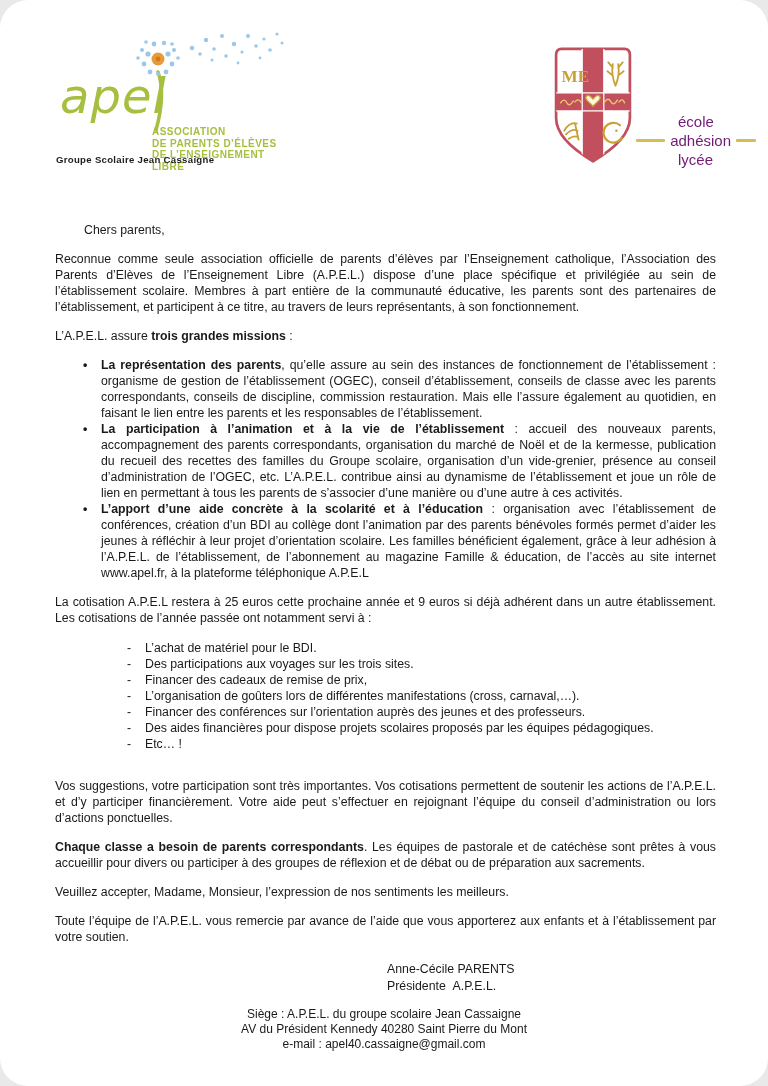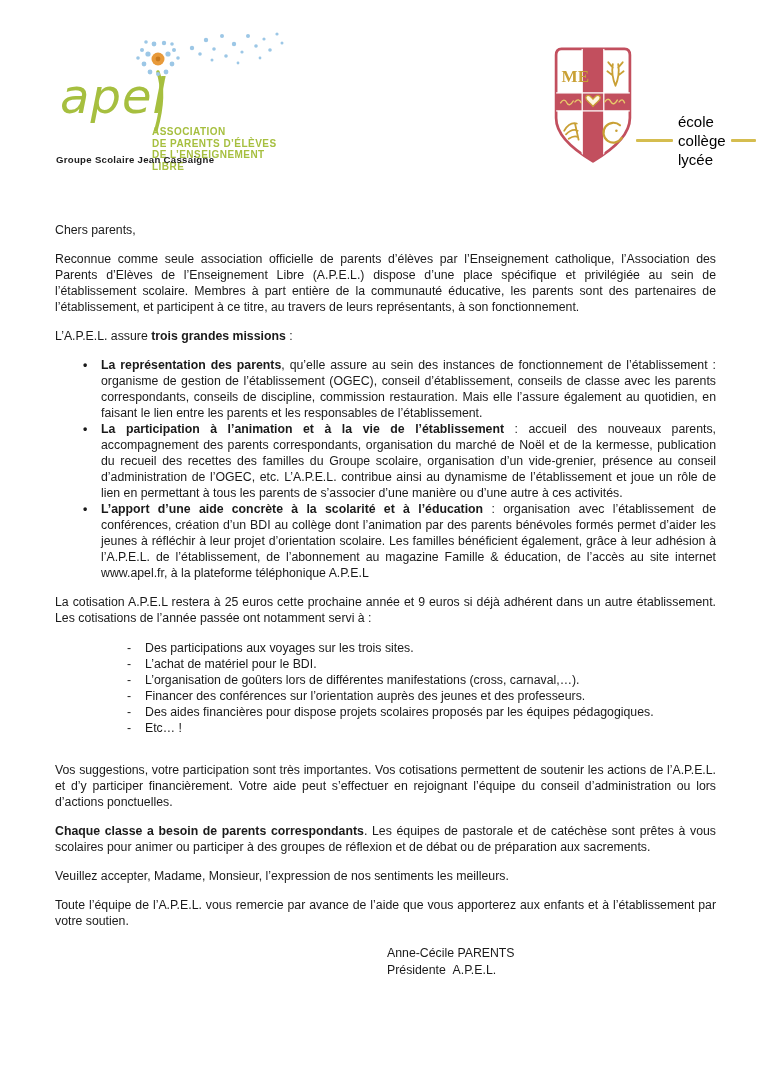--- a/index.html
+++ b/index.html
@@ -7,20 +7,21 @@
   .page {
     position:relative;
     width:768px; height:1086px;
     margin:0 auto;
     background:#ffffff;
     overflow:hidden;
     font-family:"Liberation Sans", sans-serif;
     font-size:12.3px;
     line-height:16px;
     color:#1a1a1a;
+    border-radius:28px;
   }
 
   
   .header { position:relative; height:190px; }
 
   .apel-logo { position:absolute; left:56px; top:34px; width:240px; height:150px; }
   .apel-word {
     position:absolute; left:4px; top:38px;
     font-family:"DejaVu Sans", sans-serif;
     font-style:italic;
@@ -35,31 +36,31 @@
   }
   .apel-group {
     position:absolute; left:0px; top:118px;
     font-size:9.6px; font-weight:bold; color:#1d1d1d; letter-spacing:.3px;
   }
 
   .school-logo { position:absolute; left:548px; top:42px; width:210px; height:148px; }
   .crest-svg { position:absolute; left:0; top:2px; }
   .school-tagline {
     position:absolute; left:88px; top:70px; width:120px;
-    font-size:15px; line-height:19px; color:#000000;
+    font-size:15px; line-height:19px; color:#701a75;
   }
   .tagline-line { padding-left:42px; }
   .tagline-mid { display:flex; align-items:center; padding-left:0; }
   .tag-dash { display:inline-block; height:2.4px; background:#d5bd4f; border-radius:1px; }
   .tag-dash.left { width:38px; margin-right:5px; }
   .tag-dash.right { width:26px; margin-left:5px; }
 
   
   .letter { padding:0 52px 0 55px; }
-  .salutation { margin-top:32px; }
+  .salutation { margin-top:32px;margin-left:29px; }
   .para { margin-top:13px; text-align:justify; }
 
   ul.bullets { list-style:none; margin:13px 0 0 26px; }
   ul.bullets li { position:relative; padding-left:20px; text-align:justify; }
   ul.bullets li::before { content:"\2022"; position:absolute; left:2px; font-weight:bold; }
 
   ul.dashes { list-style:none; margin:14px 0 0 70px; }
   ul.dashes li { position:relative; padding-left:20px; }
   ul.dashes li::before { content:"-"; position:absolute; left:2px; }
 
@@ -166,21 +167,21 @@
 
         <g stroke="#c9a035" stroke-width="2.4" fill="none" stroke-linecap="round">
           <path d="M80,90 a11,11 0 1 0 2,14"></path>
           <circle cx="76" cy="96" r="1.4" fill="#c9a035" stroke="none"></circle>
         </g>
       </svg>
       <div class="school-tagline">
         <div class="tagline-line">école</div>
         <div class="tagline-mid">
           <span class="tag-dash left"></span>
-          <span>collège</span>
+          <span>adhésion</span>
           <span class="tag-dash right"></span>
         </div>
         <div class="tagline-line">lycée</div>
       </div>
     </div>
 
   </header>
 
   <main class="letter">
 
@@ -192,37 +193,43 @@
 
     <ul class="bullets">
       <li><strong>La représentation des parents</strong><span>, qu’elle assure au sein des instances de fonctionnement de l’établissement&nbsp;: organisme de gestion de l’établissement (OGEC), conseil d’établissement, conseils de classe avec les parents correspondants, conseils de discipline, commission restauration. Mais elle l’assure également au quotidien, en faisant le lien entre les parents et les responsables de l’établissement.</span></li>
       <li><strong>La participation à l’animation et à la vie de l’établissement</strong><span>&nbsp;: accueil des nouveaux parents, accompagnement des parents correspondants, organisation du marché de Noël et de la kermesse, publication du recueil des recettes des familles du Groupe scolaire, organisation d’un vide-grenier, présence au conseil d’administration de l’OGEC,  etc. L’A.P.E.L. contribue ainsi au dynamisme de l’établissement et joue un rôle de lien en permettant à tous les parents de s’associer d’une manière ou d’une autre à ces activités.</span></li>
       <li><strong>L’apport d’une aide concrète à la scolarité et à l’éducation</strong><span>&nbsp;: organisation avec l’établissement de conférences, création d’un BDI au collège dont l’animation par des parents bénévoles formés permet d’aider les jeunes à réfléchir à leur projet d’orientation scolaire. Les familles bénéficient également, grâce à leur adhésion à l’A.P.E.L. de l’établissement, de l’abonnement au magazine Famille &amp; éducation, de l’accès au site internet www.apel.fr, à la plateforme téléphonique A.P.E.L</span></li>
     </ul>
 
     <p class="para">La cotisation A.P.E.L restera à 25 euros cette prochaine année et 9 euros si déjà adhérent dans un autre établissement. Les  cotisations de l’année passée ont notamment servi à&nbsp;:</p>
 
     <ul class="dashes">
+      <li>L’achat de matériel pour le BDI.</li>
       <li>Des participations aux voyages sur les trois sites.</li>
-      <li>L’achat de matériel pour le BDI.</li>
+      <li>Financer des cadeaux de remise de prix,</li>
       <li>L’organisation de goûters lors de différentes manifestations (cross, carnaval,…).</li>
       <li>Financer des conférences sur l’orientation auprès des jeunes et des professeurs.</li>
       <li>Des aides financières pour dispose projets scolaires proposés par les équipes pédagogiques.</li>
       <li>Etc… !</li>
     </ul>
 
     <p class="para after-dashes">Vos suggestions, votre participation sont très importantes. Vos cotisations permettent de soutenir les actions de l’A.P.E.L. et d’y participer financièrement. Votre aide peut s’effectuer en rejoignant l’équipe du conseil d’administration ou lors d’actions ponctuelles.</p>
 
-    <p class="para"><strong>Chaque classe a besoin de parents correspondants</strong><span>. Les équipes de pastorale et de catéchèse sont prêtes à vous scolaires pour animer ou participer à des groupes de réflexion et de débat ou de préparation aux sacrements.</span></p>
+    <p class="para"><strong>Chaque classe a besoin de parents correspondants</strong><span>. Les équipes de pastorale et de catéchèse sont prêtes à vous accueillir pour divers ou participer à des groupes de réflexion et de débat ou de préparation aux sacrements.</span></p>
 
     <p class="para">Veuillez accepter, Madame, Monsieur, l’expression de nos sentiments les meilleurs.</p>
 
     <p class="para">Toute l’équipe de l’A.P.E.L. vous remercie par avance de l’aide que vous apporterez aux enfants et à l’établissement par votre soutien.</p>
 
     <div class="signature">
       <div>Anne-Cécile PARENTS</div>
       <div>Présidente &nbsp;A.P.E.L.</div>
     </div>
 
   </main>
 
+  <footer class="footer">
+    <div>Siège : A.P.E.L. du groupe scolaire Jean Cassaigne</div>
+    <div>AV du Président Kennedy 40280 Saint Pierre du Mont</div>
+    <div>e-mail : apel40.cassaigne@gmail.com</div>
+  </footer>
 
 </div>
 
 </body></html>

